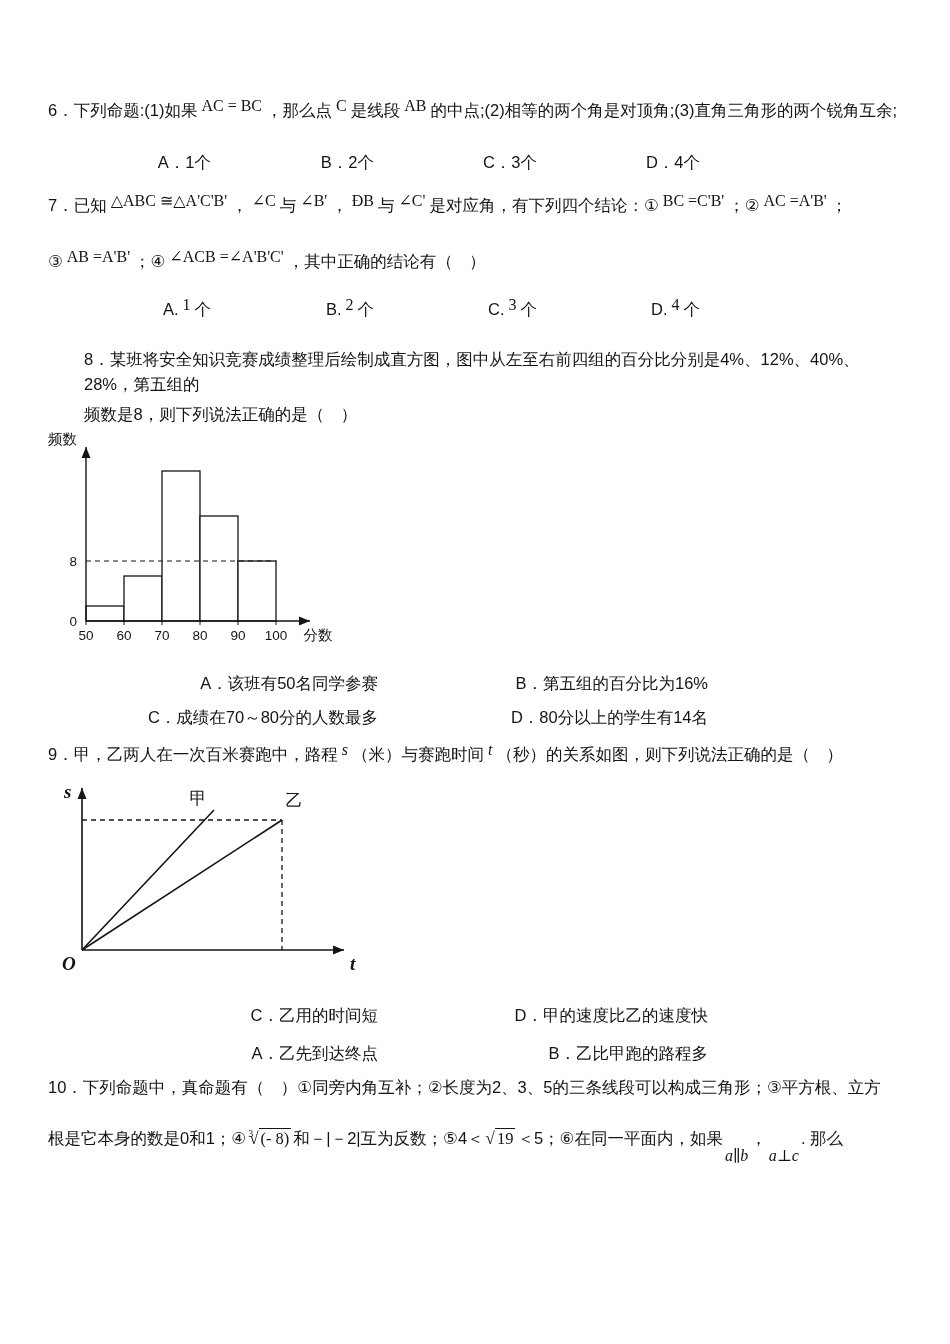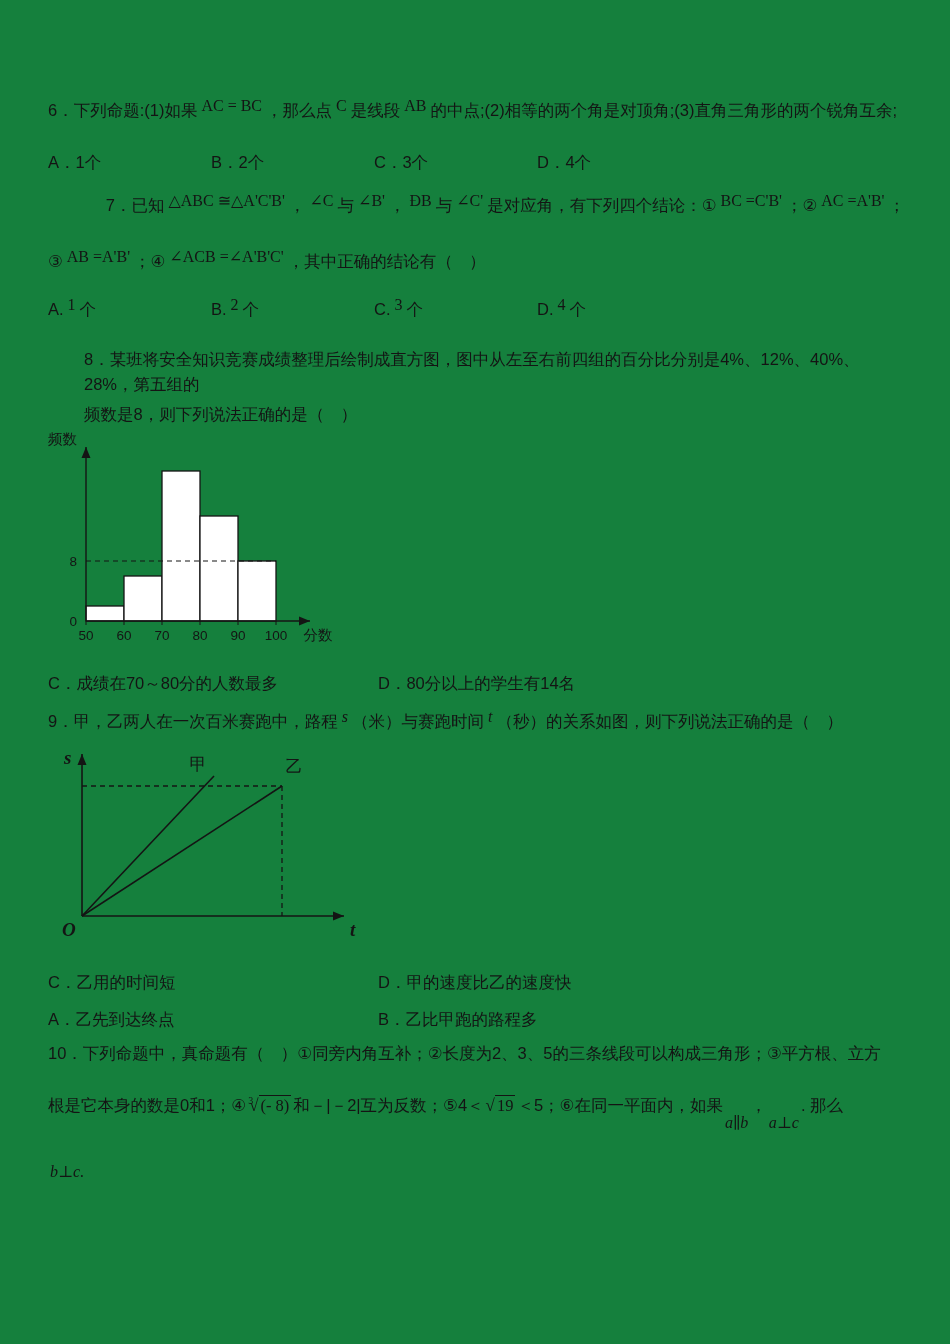--- a/index.html
+++ b/index.html
@@ -1,37 +1,37 @@
 <!DOCTYPE html>
 <html><head>
 <meta charset="utf-8">
 <style>
   html,body{margin:0;padding:0;background:#888;}
   .page{
-    width:950px;height:1344px;box-sizing:border-box;background:#15803d;
+    width:950px;height:1344px;box-sizing:border-box;background:#ffffff;
     margin:0 auto;padding:98px 45px 0 48px;overflow:hidden;
     font-family:"Liberation Sans","DejaVu Sans",sans-serif;
     font-size:16.5px;color:#141414;line-height:1.55;
   }
   p{margin:0;}
   .qline{margin-bottom:10px;}
-  .mb26{margin-bottom:26px;} .mb30{margin-bottom:30px;text-align:right;} .mb22{margin-bottom:22px;}
+  .mb26{margin-bottom:26px;} .mb30{margin-bottom:30px;} .mb22{margin-bottom:22px;}
   .mb18{margin-bottom:18px;} .mb8{margin-bottom:8px;} .mb6{margin-bottom:6px;}
   .mb4{margin-bottom:4px;margin-left:36px;} .mb12{margin-bottom:12px;} .mb24{margin-bottom:24px;}
   
   .m{
     font-family:"Liberation Serif","DejaVu Serif",serif;
     font-size:16px;position:relative;top:-5px;padding:0 4px;white-space:nowrap;
   }
   .mi{font-style:italic;}
   .flat{top:17px;padding:0 2px;}
   
   .optrow4 > .opt{display:inline-block;width:163px;}
   .optrow2 > .opt{display:inline-block;width:330px;}
-  .opt{white-space:nowrap;}
+  .opt{white-space:nowrap;text-align:right;}
   
   .rad{font-family:Liberation Serif, serif;white-space:nowrap;padding:0 2px;}
   .ridx{font-size:10px;vertical-align:7px;margin-right:-4px;}
   .rsign{font-size:17px;}
   .rbar{border-top:1.3px solid #141414;padding:0 2px;}
   figure{margin:0;}
   .chartbox{margin:4px 0 10px -6px;}
 </style>
 </head>
 <body>
@@ -79,20 +79,23 @@
             <line x1="196" y1="190" x2="196" y2="194" stroke="#141414" stroke-width="1"></line>
             <text x="196" y="209" text-anchor="middle">90</text>
             <line x1="234" y1="190" x2="234" y2="194" stroke="#141414" stroke-width="1"></line>
             <text x="234" y="209" text-anchor="middle">100</text>
             <text x="35" y="195" text-anchor="end">0</text>
             <text x="35" y="135" text-anchor="end">8</text>
             <text x="276" y="209" text-anchor="middle" font-size="14.5">分数</text>
             <text x="6" y="13" font-size="14.5">频数</text>
           </svg></div>
     </figure>
+    <p class="qline optrow2 mb8">
+      <span class="opt">A．该班有50名同学参赛</span><span class="opt">B．第五组的百分比为16%</span>
+    </p>
     <p class="qline optrow2 mb12">
       <span class="opt">C．成绩在70～80分的人数最多</span><span class="opt">D．80分以上的学生有14名</span>
     </p>
   </section>
 
   <section>
     <p class="qline mb6"><span>9．甲，乙两人在一次百米赛跑中，路程</span><span class="m mi">s</span><span>（米）与赛跑时间</span><span class="m mi">t</span><span>（秒）的关系如图，则下列说法正确的是（　）</span></p>
     <figure class="chartbox">
       <div id="race-chart"><svg xmlns="http://www.w3.org/2000/svg" width="340" height="212" font-family="Liberation Sans, sans-serif" font-size="17" fill="#141414">
             <line x1="40" y1="176" x2="40" y2="14" stroke="#141414" stroke-width="1.6"></line>
@@ -114,16 +117,15 @@
       <span class="opt">C．乙用的时间短</span><span class="opt">D．甲的速度比乙的速度快</span>
     </p>
     <p class="qline optrow2 mb8">
       <span class="opt">A．乙先到达终点</span><span class="opt">B．乙比甲跑的路程多</span>
     </p>
   </section>
 
   <section>
     <p class="qline mb26">10．下列命题中，真命题有（　）①同旁内角互补；②长度为2、3、5的三条线段可以构成三角形；③平方根、立方</p>
     <p class="qline mb24"><span>根是它本身的数是0和1；④</span><span class="rad"><sup class="ridx">3</sup><span class="rsign">√</span><span class="rbar">(- 8)</span></span><span>和－|－2|互为反数；⑤4＜</span><span class="rad"><span class="rsign">√</span><span class="rbar">19</span></span><span>＜5；⑥在同一平面内，如果</span><span class="m mi flat">a∥b</span><span>，</span><span class="m mi flat">a⊥c</span><span>. 那么</span></p>
-    <p class="qline m mi flat" style="display:block">b⊥c.</p>
   </section>
 
 </div>
 
 </body></html>

